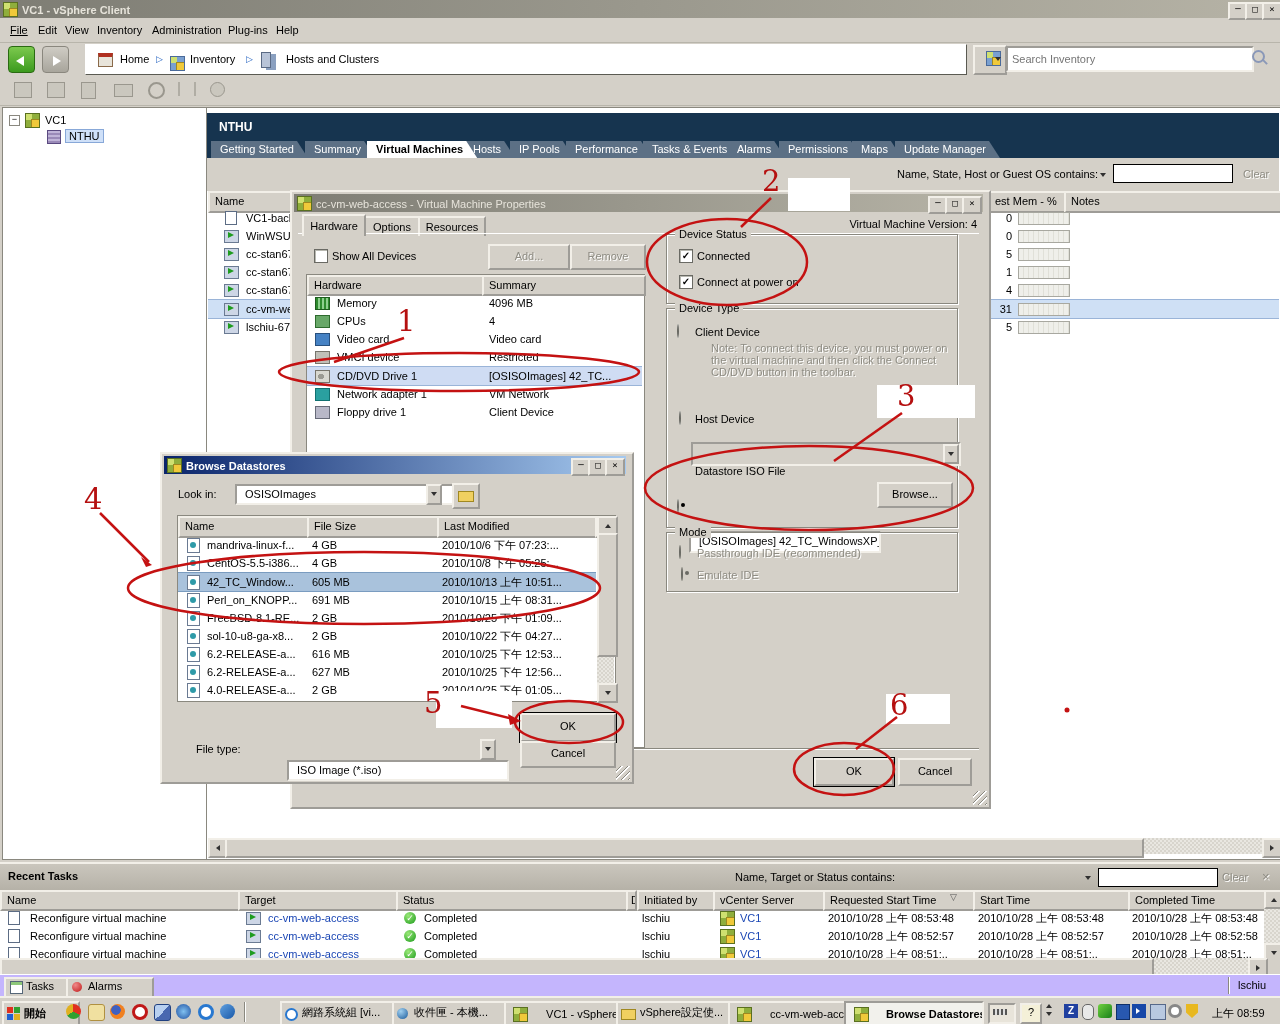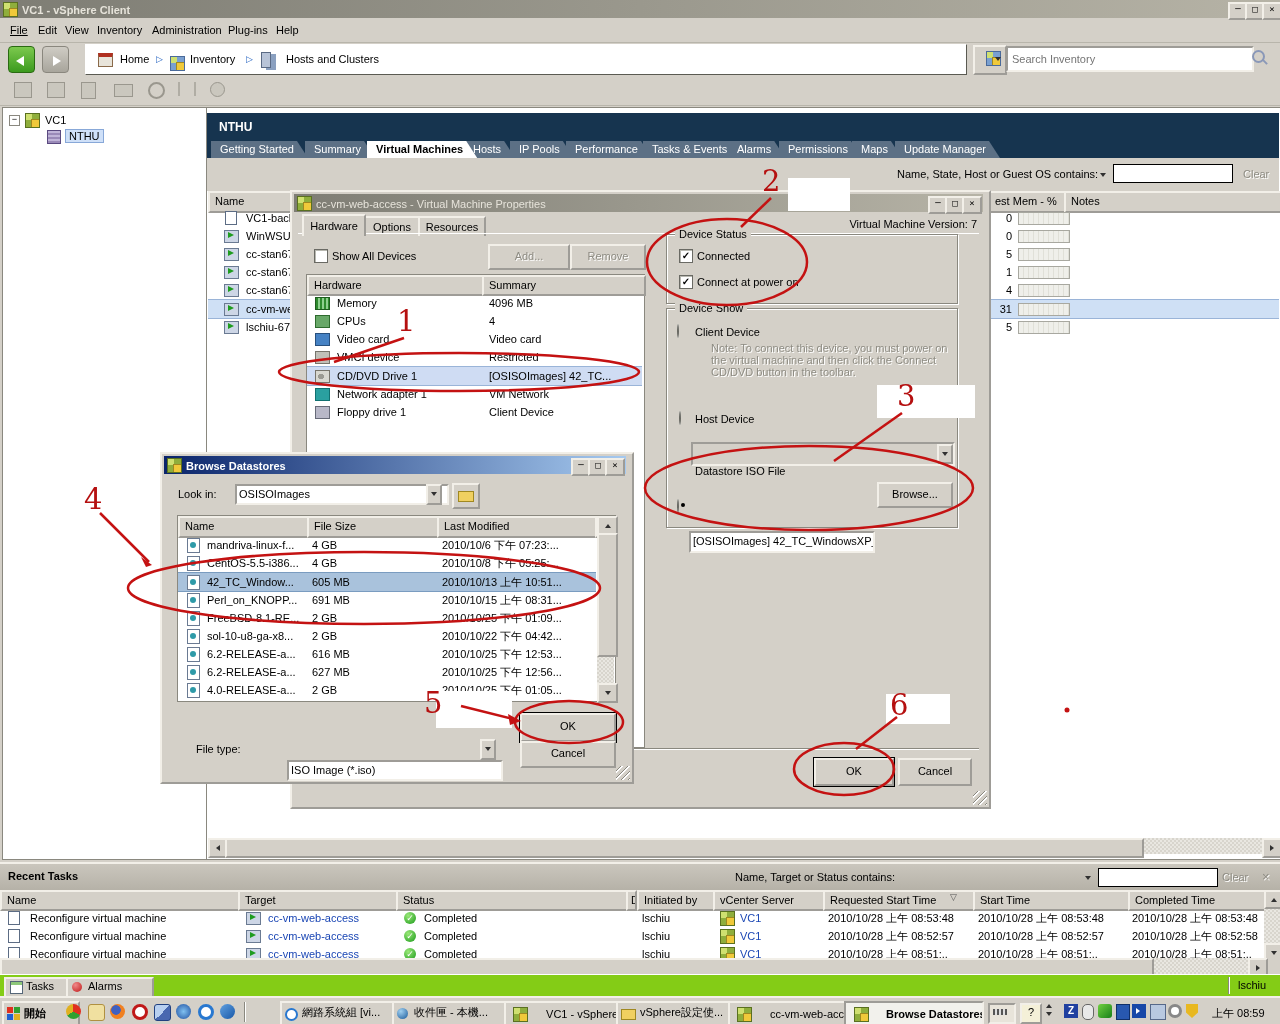--- a/index.html
+++ b/index.html
@@ -27,21 +27,21 @@
   .radio{width:12px;height:12px;border-radius:50%;background:#fff;border:1px solid #6a6a64;position:relative}
   .radio.on::after{content:"";position:absolute;left:3px;top:3px;width:4px;height:4px;border-radius:50%;background:#000}
   .radio.disab{background:#d4d0c8}
   .radio.disab.on::after{background:#6a6a64}
   .hcell{background:#d4d0c8;border:2px outset #f2efe8;padding:2px 5px;overflow:hidden;white-space:nowrap}
   .row{position:absolute;height:18px;line-height:18px;white-space:nowrap;overflow:hidden}
   .mtab{position:absolute;top:0;height:17px;line-height:17px;background:#5c7085;color:#fff;
         padding:0 14px 0 9px;clip-path:polygon(0 0,calc(100% - 11px) 0,100% 100%,0 100%);font-size:11px}
   .mtab.on{background:#fff;color:#000;font-weight:bold;z-index:2}
   .dtab{position:absolute;background:#d4d0c8;border:2px outset #f2efe8;border-bottom:none;text-align:center}
-  .combo{background:#fff;border:2px inset #f2efe8;position:relative;line-height:16px;padding-left:2px;overflow:hidden;white-space:nowrap}
+  .combo{background:#fff;border:2px inset #f2efe8;position:relative;line-height:16px;padding-left:8px;overflow:hidden;white-space:nowrap}
   .cbtn{position:absolute;right:0;top:0;width:16px;height:100%;background:#d4d0c8;border:2px outset #f2efe8;box-sizing:border-box}
   .t-d{position:absolute;left:3px;top:6px;width:0;height:0;border-left:3px solid transparent;border-right:3px solid transparent;border-top:4px solid #303030}
   .t-u{width:0;height:0;border-left:3px solid transparent;border-right:3px solid transparent;border-bottom:4px solid #303030}
   .t-dn{width:0;height:0;border-left:3px solid transparent;border-right:3px solid transparent;border-top:4px solid #303030}
   .t-l{width:0;height:0;border-top:3px solid transparent;border-bottom:3px solid transparent;border-right:4px solid #303030}
   .t-r{width:0;height:0;border-top:3px solid transparent;border-bottom:3px solid transparent;border-left:4px solid #303030}
   .sbtn{position:absolute;background:#d4d0c8;border:2px outset #f2efe8;display:flex;align-items:center;justify-content:center}
   .strack{background:repeating-conic-gradient(#e9e7e1 0 25%,#d8d5cd 0 50%) 0 0/4px 4px}
   .sthumb{position:absolute;background:#d4d0c8;border:2px outset #f2efe8}
   .link{color:#1a46b4}
@@ -219,21 +219,21 @@
   <div class="r tb-inact" style="left:2px;top:2px;width:689px;height:18px;line-height:18px">
     <span class="vsph r" style="left:3px;top:2px"></span>
     <span class="r" style="left:22px;top:1px">cc-vm-web-access - Virtual Machine Properties</span>
     <span class="r wbtn" style="left:634px;top:2px">─</span>
     <span class="r wbtn" style="left:651px;top:2px">□</span>
     <span class="r wbtn" style="left:668px;top:2px">×</span>
   </div>
   <div class="dtab" style="left:10px;top:22px;width:60px;height:20px;line-height:20px;z-index:2">Hardware</div>
   <div class="dtab" style="left:72px;top:24px;width:52px;height:18px;line-height:18px">Options</div>
   <div class="dtab" style="left:126px;top:24px;width:64px;height:18px;line-height:18px">Resources</div>
-  <span class="r" style="left:500px;top:26px;width:185px;text-align:right">Virtual Machine Version: 7</span>
+  <span class="r" style="left:500px;top:26px;width:185px;text-align:right">Virtual Machine Version: 4</span>
   <div class="r" style="left:6px;top:41px;width:681px;height:518px;border-top:1px solid #fff"></div>
 
   <span class="cb r" style="left:22px;top:57px"></span>
   <span class="r" style="left:40px;top:58px">Show All Devices</span>
   <div class="r btn dis" style="left:196px;top:52px;width:78px;height:22px;line-height:20px">Add...</div>
   <div class="r btn dis" style="left:278px;top:52px;width:72px;height:22px;line-height:20px">Remove</div>
 
   <div class="r white" style="left:14px;top:82px;width:337px;height:472px;border:1px solid #8a887f">
     <div class="hcell r" style="left:0;top:0;width:165px;height:13px">Hardware</div>
     <div class="hcell r" style="left:175px;top:0;width:150px;height:13px">Summary</div>
@@ -276,37 +276,44 @@
 
   <div class="r group" style="left:374px;top:42px;width:290px;height:68px">
     <span class="gtitle">Device Status</span>
     <span class="cb r" style="left:12px;top:14px">✓</span>
     <span class="r" style="left:30px;top:15px">Connected</span>
     <span class="cb r" style="left:12px;top:40px">✓</span>
     <span class="r" style="left:30px;top:41px">Connect at power on</span>
   </div>
 
   <div class="r group" style="left:374px;top:116px;width:290px;height:218px">
-    <span class="gtitle">Device Show</span>
+    <span class="gtitle">Device Type</span>
     <span class="radio r" style="left:10px;top:16px"></span>
     <span class="r" style="left:28px;top:17px">Client Device</span>
     <div class="r dis" style="left:44px;top:33px;width:250px;line-height:12px">Note: To connect this device, you must power on the virtual machine and then click the Connect CD/DVD button in the toolbar.</div>
     <span class="radio r" style="left:10px;top:103px"></span>
     <span class="r" style="left:28px;top:104px">Host Device</span>
     <div class="r combo" style="left:24px;top:121px;width:258px;height:20px;background:#d4d0c8">
       <span class="cbtn">
           <span class="t-d"></span>
         </span>
     </div>
     <span class="radio on r" style="left:10px;top:155px"></span>
     <span class="r" style="left:28px;top:156px">Datastore ISO File</span>
     <div class="r combo" style="left:22px;top:174px;width:180px;height:18px">[OSISOImages] 42_TC_WindowsXP_</div>
     <div class="r btn" style="left:210px;top:173px;width:72px;height:22px;line-height:20px">Browse...</div>
   </div>
 
+  <div class="r group" style="left:374px;top:340px;width:290px;height:58px">
+    <span class="gtitle">Mode</span>
+    <span class="radio disab r" style="left:12px;top:13px"></span>
+    <span class="r dis" style="left:30px;top:14px">Passthrough IDE (recommended)</span>
+    <span class="radio disab on r" style="left:12px;top:35px"></span>
+    <span class="r dis" style="left:30px;top:36px">Emulate IDE</span>
+  </div>
 
 
   <div class="r" style="left:6px;top:556px;width:681px;height:0;border-top:1px solid #8a887f;border-bottom:1px solid #fff"></div>
   <div class="r btn def" style="left:522px;top:566px;width:76px;height:24px;line-height:22px">OK</div>
   <div class="r btn" style="left:606px;top:566px;width:70px;height:24px;line-height:22px">Cancel</div>
   <span class="grip" style="right:2px;bottom:2px"></span>
 </div>
 
 <div class="r raised" style="left:160px;top:452px;width:470px;height:328px;background:#d4d0c8;z-index:20">
   <div class="r tb-act" style="left:2px;top:2px;width:462px;height:18px;line-height:18px">
@@ -367,21 +374,21 @@
     <div class="row" style="left:0;top:93px;width:418px">
       <span class="isoic" style="position:absolute;left:9px;top:2px"></span>
       <span style="position:absolute;left:29px">FreeBSD-8.1-RE...</span>
       <span style="position:absolute;left:134px">2 GB</span>
       <span style="position:absolute;left:264px">2010/10/25 下午 01:09...</span>
     </div>
     <div class="row" style="left:0;top:111px;width:418px">
       <span class="isoic" style="position:absolute;left:9px;top:2px"></span>
       <span style="position:absolute;left:29px">sol-10-u8-ga-x8...</span>
       <span style="position:absolute;left:134px">2 GB</span>
-      <span style="position:absolute;left:264px">2010/10/22 下午 04:42...</span>
+      <span style="position:absolute;left:264px">2010/10/22 下午 04:27...</span>
     </div>
     <div class="row" style="left:0;top:129px;width:418px">
       <span class="isoic" style="position:absolute;left:9px;top:2px"></span>
       <span style="position:absolute;left:29px">6.2-RELEASE-a...</span>
       <span style="position:absolute;left:134px">616 MB</span>
       <span style="position:absolute;left:264px">2010/10/25 下午 12:53...</span>
     </div>
     <div class="row" style="left:0;top:147px;width:418px">
       <span class="isoic" style="position:absolute;left:9px;top:2px"></span>
       <span style="position:absolute;left:29px">6.2-RELEASE-a...</span>
@@ -477,21 +484,21 @@
     <span class="tasklabel" style="left:1132px;width:130px">2010/10/28 上午 08:51:..</span>
   </div>
 </div>
 <div class="r strack" style="left:0;top:958px;width:1264px;height:16px">
   <span class="sthumb" style="left:0;top:0;width:1150px;height:16px"></span>
   <span class="sbtn" style="left:1248px;top:0;width:16px;height:16px">
       <span class="t-r"></span>
     </span>
 </div>
 
-<div class="r" style="left:0;top:974px;width:1280px;height:22px;background:#84cc16;border-top:1px solid #fff">
+<div class="r" style="left:0;top:974px;width:1280px;height:22px;background:#c4b5fd;border-top:1px solid #fff">
   <div class="r btn" style="left:4px;top:2px;width:56px;height:17px;line-height:15px;text-align:left;padding-left:20px">
     <span class="r" style="left:4px;top:2px;width:11px;height:11px;background:#fff;border:1px solid #567;box-shadow:inset 0 3px 0 #8ec87a"></span>
     <span>Tasks</span>
   </div>
   <div class="r btn" style="left:66px;top:2px;width:64px;height:17px;line-height:15px;text-align:left;padding-left:20px">
     <span class="r" style="left:4px;top:3px;width:10px;height:10px;border-radius:50%;background:radial-gradient(circle at 35% 30%,#f08a8a,#c01818)"></span>
     <span>Alarms</span>
   </div>
   <span class="r" style="left:1228px;top:2px;width:0;height:17px;border-left:1px solid #8a887f;border-right:1px solid #fff"></span>
   <span class="r" style="left:1238px;top:4px">lschiu</span>

